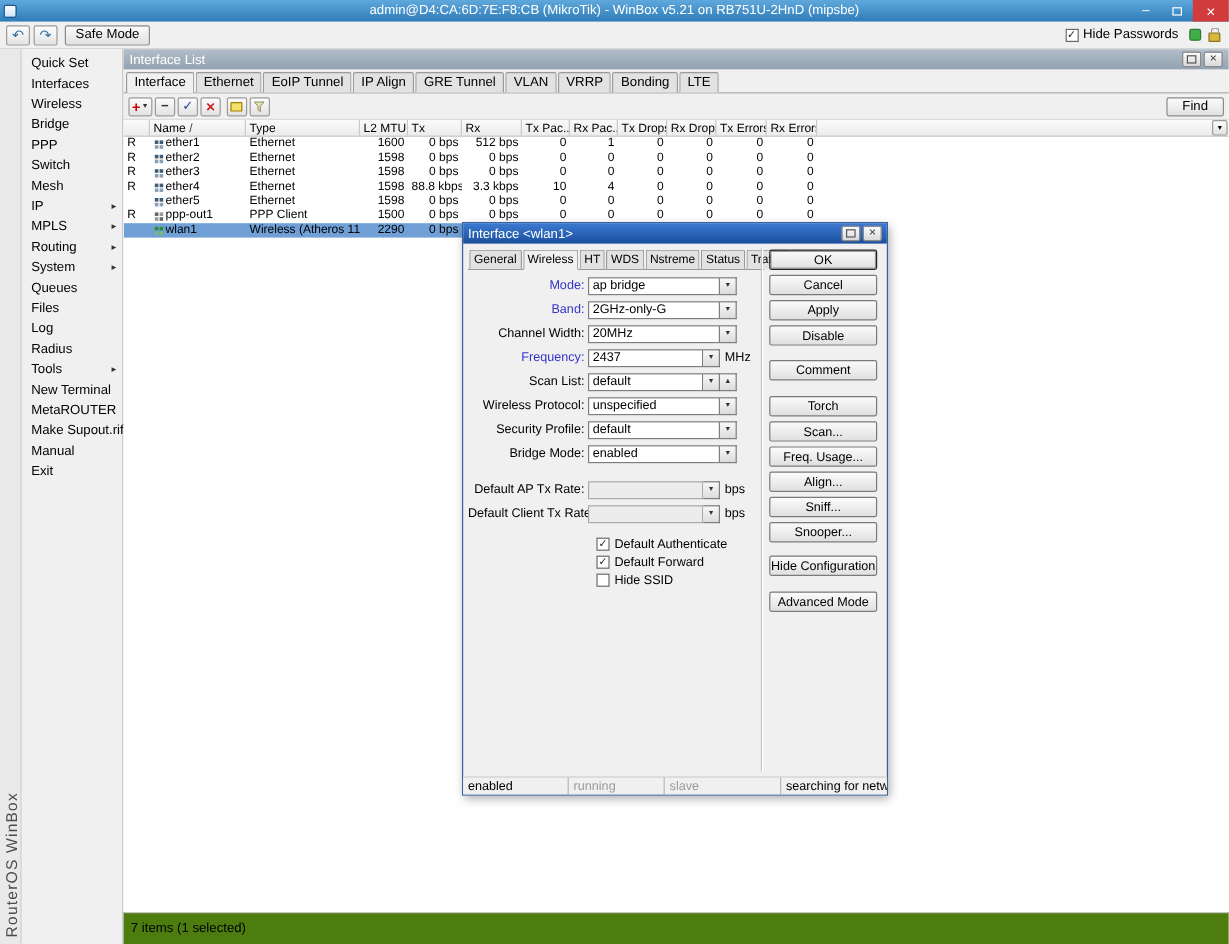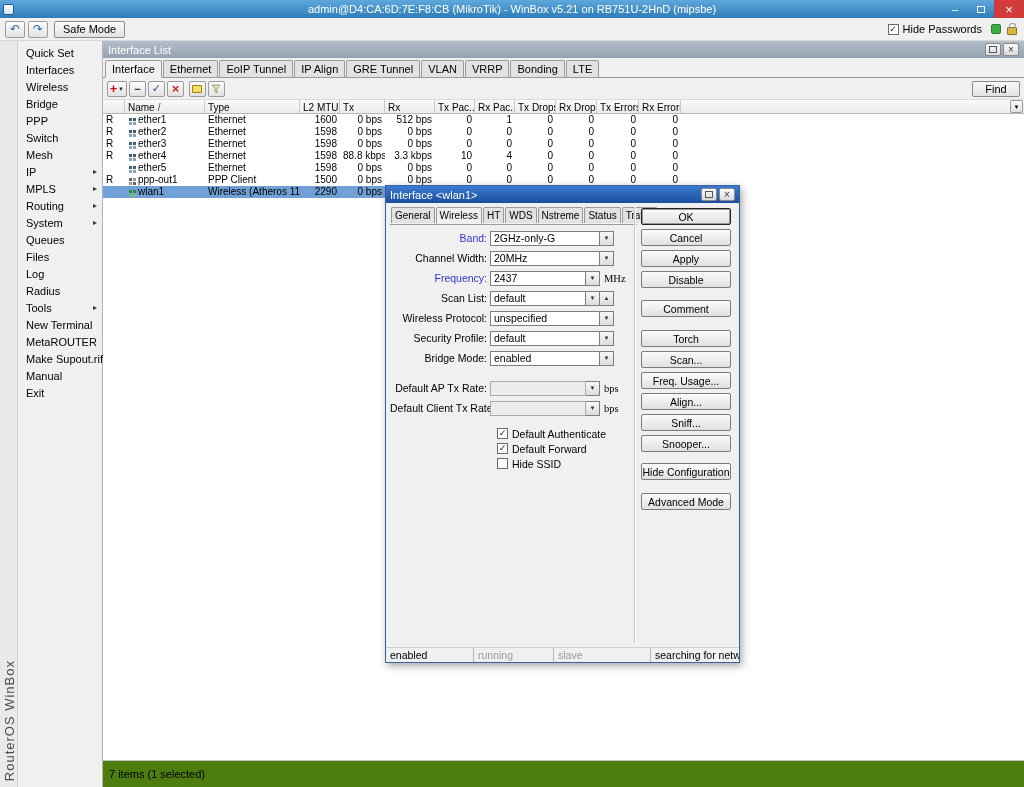--- a/index.html
+++ b/index.html
@@ -35,21 +35,21 @@
 .brand-text{position:absolute;bottom:6px;left:2px;writing-mode:vertical-rl;transform:rotate(180deg);font-size:13px;color:#4d4d4d;letter-spacing:1px;white-space:nowrap;}
 .sidebar{width:85px;background:#f0f0f0;border-right:1px solid #b5b5b5;padding-top:3px;flex:none;}
 .sb-item{height:17px;display:flex;align-items:center;padding:0 5px 0 8px;font-size:11px;white-space:nowrap;}
 .sb-arrow{margin-left:auto;font-size:8px;color:#333;}
 
 
 .main{flex:1;position:relative;background:#fff;display:flex;flex-direction:column;min-width:0;}
 .iface-caption{height:17px;background:linear-gradient(#b2bec9,#93a2b1);color:#fff;display:flex;align-items:center;padding:0 5px;font-size:11px;flex:none;}
 .cap-btns{margin-left:auto;display:flex;gap:2px;align-items:center;}
 .cap-btn{width:16px;height:13px;border:1px solid #8a8a8a;background:linear-gradient(#fbfbfb,#dadada);color:#333;font-size:10px;display:inline-flex;align-items:center;justify-content:center;border-radius:2px;line-height:1;}
-.tabbar{height:20px;background:#f0f0f0;display:flex;align-items:flex-start;padding:2px 2px 0 2px;border-bottom:1px solid #9a9a9a;gap:1px;flex:none;}
+.tabbar{height:20px;background:#f0f0f0;display:flex;align-items:flex-end;padding:2px 2px 0 2px;border-bottom:1px solid #9a9a9a;gap:1px;flex:none;}
 .tab{padding:2px 6px;border:1px solid #9a9a9a;border-bottom:none;border-radius:2px 2px 0 0;background:#e2e2e2;font-size:11px;white-space:nowrap;}
 .tab.active{background:#f0f0f0;border-bottom:1px solid #f0f0f0;margin-bottom:-1px;}
 .list-toolbar{height:22px;background:#f0f0f0;display:flex;align-items:center;padding:0 4px;gap:2px;border-bottom:1px solid #dcdcdc;flex:none;}
 .tool-btn{height:16px;min-width:17px;border:1px solid #9a9a9a;border-radius:2px;background:linear-gradient(#fcfcfc,#e2e2e2);display:inline-flex;align-items:center;justify-content:center;font-size:11px;padding:0 2px;gap:1px;}
 .tool-btn b{color:#cc0000;font-size:12px;line-height:1;}
 .mini{font-style:normal;font-size:6px;color:#333;}
 .rm{color:#333;font-weight:bold;}
 .en{color:#2a4a8a;font-weight:bold;}
 .dis{color:#cc2222;font-weight:bold;font-size:13px;line-height:1;}
 .comment-ico{width:10px;height:8px;background:#f4e06a;border:1px solid #a08000;border-radius:1px;display:inline-block;}
@@ -81,21 +81,21 @@
 .dlg-tabs .tab{font-size:10px;padding:2px 3px;}
 .form-col{width:250px;}
 .frow{display:flex;align-items:center;height:20px;}
 .flabel{width:100px;padding-right:3px;font-size:10.5px;text-align:right;white-space:nowrap;flex:none;}
 .flabel.blue{color:#3434c8;}
 .fctrl{display:inline-flex;align-items:center;}
 .tinput{width:110px;height:15px;border:1px solid #7e7e7e;background:#fff;font-size:10.5px;padding:0 3px;display:inline-flex;align-items:center;white-space:nowrap;overflow:hidden;}
 .tinput.narrow{width:96px;}
 .tinput.disabled{background:#ececec;border-color:#ababab;color:#888;}
 .dd-btn{width:14px;height:15px;border:1px solid #7e7e7e;border-left:none;background:linear-gradient(#f8f8f8,#dcdcdc);font-size:6px;color:#333;display:inline-flex;align-items:center;justify-content:center;}
-.suffix{margin-left:4px;font-size:10.5px;font-family:Liberation Serif, serif;}
+.suffix{margin-left:4px;font-size:10.5px;}
 .vgap{flex:none;}
 .cbrow{display:flex;align-items:center;height:15px;margin-left:107px;gap:4px;font-size:10.5px;}
 .vsep{position:absolute;top:4px;bottom:4px;right:103px;width:2px;border-left:1px solid #c8c8c8;border-right:1px solid #fff;}
 .btn-col{position:absolute;top:5px;right:8px;width:90px;display:flex;flex-direction:column;}
 .dlg-btn{height:17px;margin-bottom:4px;border:1px solid #7a7a7a;border-radius:2px;background:linear-gradient(#fbfbfb,#e0e0e0);font-size:10.5px;display:flex;align-items:center;justify-content:center;white-space:nowrap;}
 .dlg-btn.default{border-color:#222;box-shadow:inset 0 0 0 1px #9a9a9a;}
 .dlg-status{height:15px;border-top:1px solid #cfcfcf;display:flex;font-size:10.5px;background:#f0f0f0;flex:none;}
 .status-seg{border-right:1px solid #b8b8b8;padding:0 4px;display:flex;align-items:center;white-space:nowrap;overflow:hidden;flex:none;}
 .status-seg.dim{color:#9a9a9a;}
 </style>
@@ -393,20 +393,27 @@
               <span class="tab">General</span>
               <span class="tab active">Wireless</span>
               <span class="tab">HT</span>
               <span class="tab">WDS</span>
               <span class="tab">Nstreme</span>
               <span class="tab">Status</span>
               <span class="tab">Traffic</span>
             </div>
           <div class="form-col">
               <div class="frow">
+                <span class="flabel blue">Mode:</span>
+                <span class="fctrl">
+                  <span class="tinput">ap bridge</span>
+                  <span class="dd-btn">▼</span>
+                </span>
+              </div>
+              <div class="frow">
                 <span class="flabel blue">Band:</span>
                 <span class="fctrl">
                   <span class="tinput">2GHz-only-G</span>
                   <span class="dd-btn">▼</span>
                 </span>
               </div>
               <div class="frow">
                 <span class="flabel">Channel Width:</span>
                 <span class="fctrl">
                   <span class="tinput">20MHz</span>

